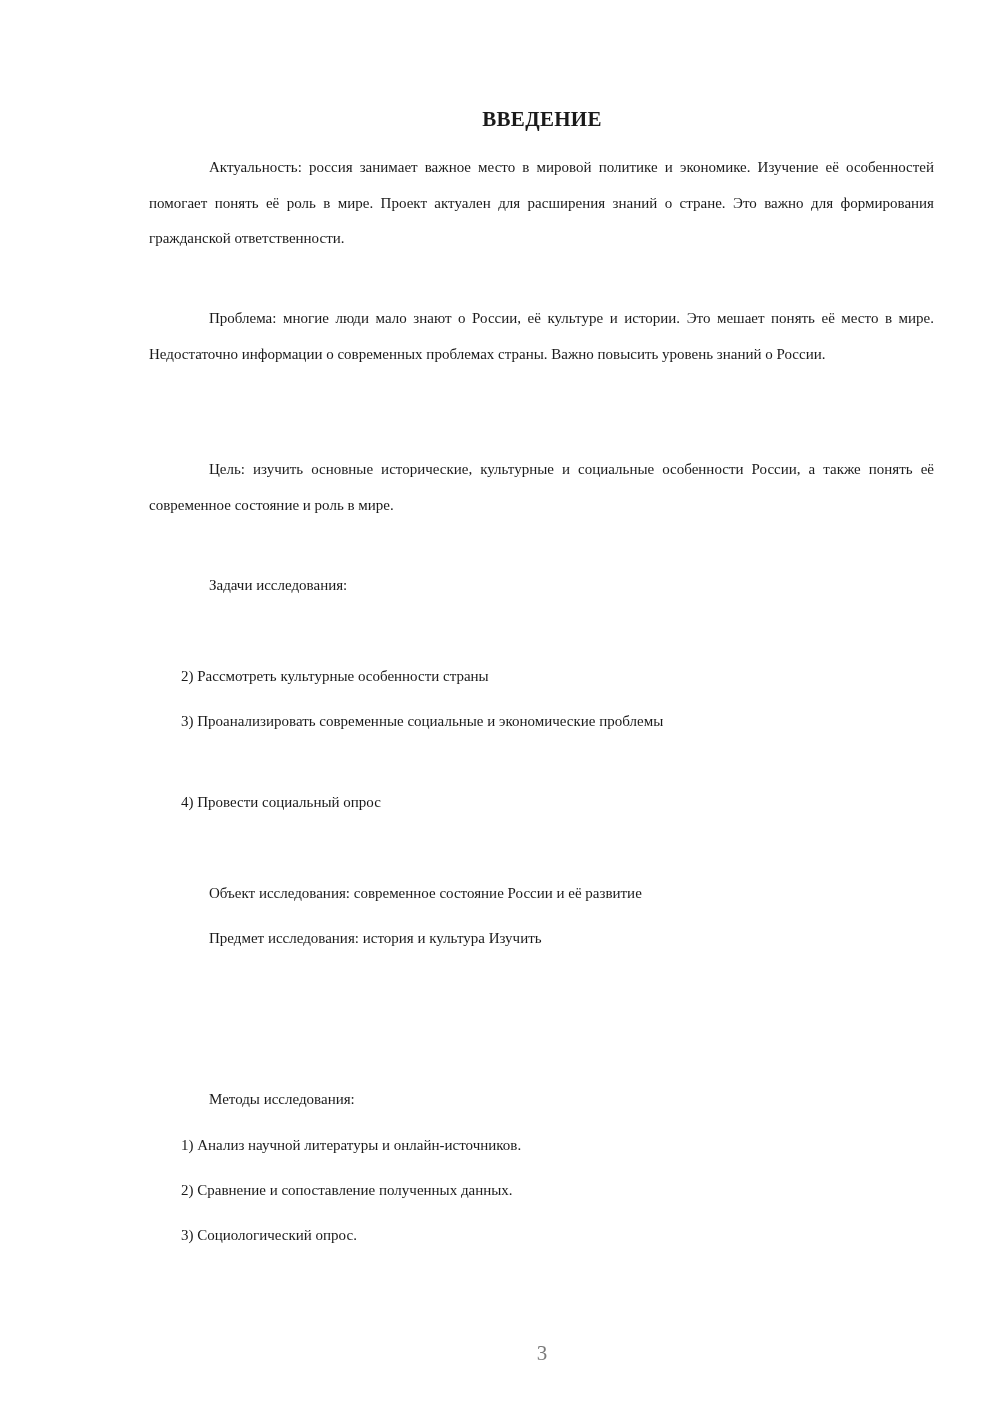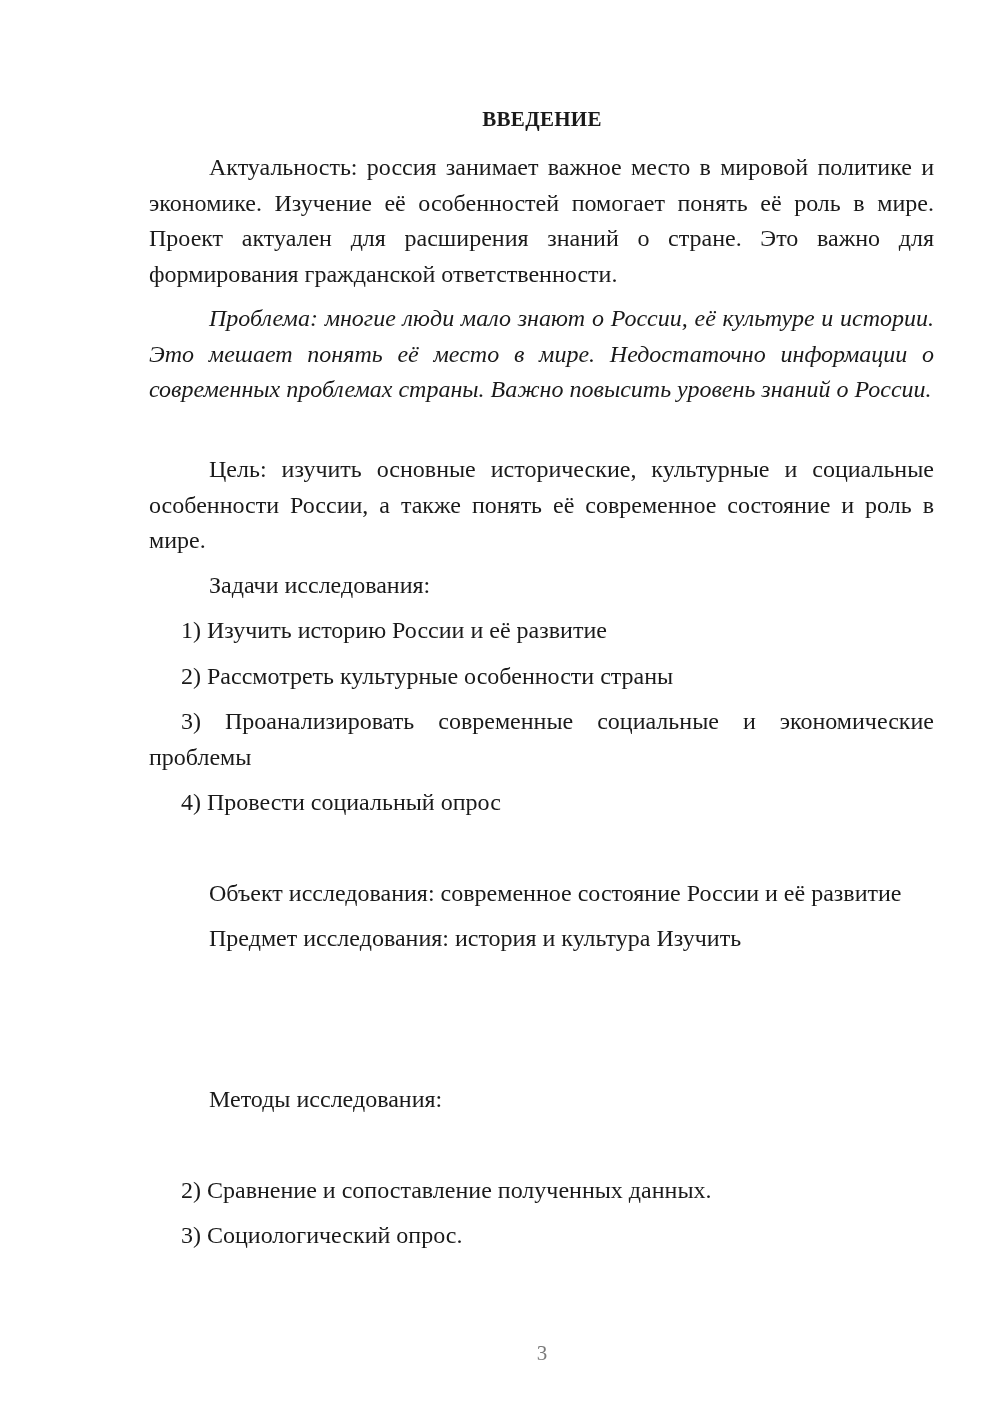--- a/index.html
+++ b/index.html
@@ -7,56 +7,53 @@
       width: 1000px; height: 1414px; position: relative; overflow: hidden;
       font-family: "Liberation Serif", "DejaVu Serif", serif;
       color: #1a1a1a;
     }
     .page { position: absolute; left: 0; top: 8px; width: 918px; height: 1414px; margin-left: 6px; }
     .title {
       position: absolute; left: 0; width: 1072px; top: 95px;
       text-align: center; font-weight: bold; font-size: 21px; line-height: 32px;
       letter-spacing: 0.3px;
     }
-    .block { position: absolute; left: 143px; width: 785px; font-size: 24px; line-height: 35.5px; }
+    .block { position: absolute; left: 143px; width: 785px; font-size: 15px; line-height: 35.5px; }
     .para { text-align: justify; text-indent: 60px; margin: 0; }
     .item { margin: 0; text-indent: 32px; text-align: justify; }
     .item.wrap { text-align-last: left; }
     .indent-line { margin: 0; padding-left: 60px; }
     .pagenum {
       position: absolute; left: 0; width: 1072px; top: 1333px; text-align: center;
       font-size: 21px; color: #7a7a7a;
     }
   </style>
 </head>
 <body>
 
 <div class="page">
 
   <div class="title">ВВЕДЕНИЕ</div>
 
   <div class="block" style="top:142px;">
     <p class="para">Актуальность: россия занимает важное место в мировой политике и экономике. Изучение её особенностей помогает понять её роль в мире. Проект актуален для расширения знаний о стране. Это важно для формирования гражданской ответственности.</p>
   </div>
 
-  <div class="block" style="top:293px;font-style:italic;">
+  <div class="block" style="top:293px;">
     <p class="para">Проблема: многие люди мало знают о России, её культуре и истории. Это мешает понять её место в мире. Недостаточно информации о современных проблемах страны. Важно повысить уровень знаний о России.</p>
   </div>
 
   <div class="block" style="top:444px;">
     <p class="para">Цель: изучить основные исторические, культурные и социальные особенности России, а также понять её современное состояние и роль в мире.</p>
   </div>
 
   <div class="block" style="top:560px;">
     <p class="indent-line">Задачи исследования:</p>
   </div>
 
-  <div class="block" style="top:605px;">
-    <p class="item">1) Изучить историю России и её развитие</p>
-  </div>
   <div class="block" style="top:651px;">
     <p class="item">2) Рассмотреть культурные особенности страны</p>
   </div>
   <div class="block" style="top:696px;">
     <p class="item wrap">3) Проанализировать современные социальные и экономические проблемы</p>
   </div>
   <div class="block" style="top:777px;">
     <p class="item">4) Провести социальный опрос</p>
   </div>
 
@@ -64,20 +61,23 @@
     <p class="indent-line">Объект исследования: современное состояние России и её развитие</p>
   </div>
   <div class="block" style="top:913px;">
     <p class="indent-line">Предмет исследования: история и культура Изучить</p>
   </div>
 
 
   <div class="block" style="top:1074px;">
     <p class="indent-line">Методы исследования:</p>
   </div>
+  <div class="block" style="top:1120px;">
+    <p class="item">1) Анализ научной литературы и онлайн-источников.</p>
+  </div>
   <div class="block" style="top:1165px;">
     <p class="item">2) Сравнение и сопоставление полученных данных.</p>
   </div>
   <div class="block" style="top:1210px;">
     <p class="item">3) Социологический опрос.</p>
   </div>
 
   <div class="pagenum">3</div>
 </div>
 

